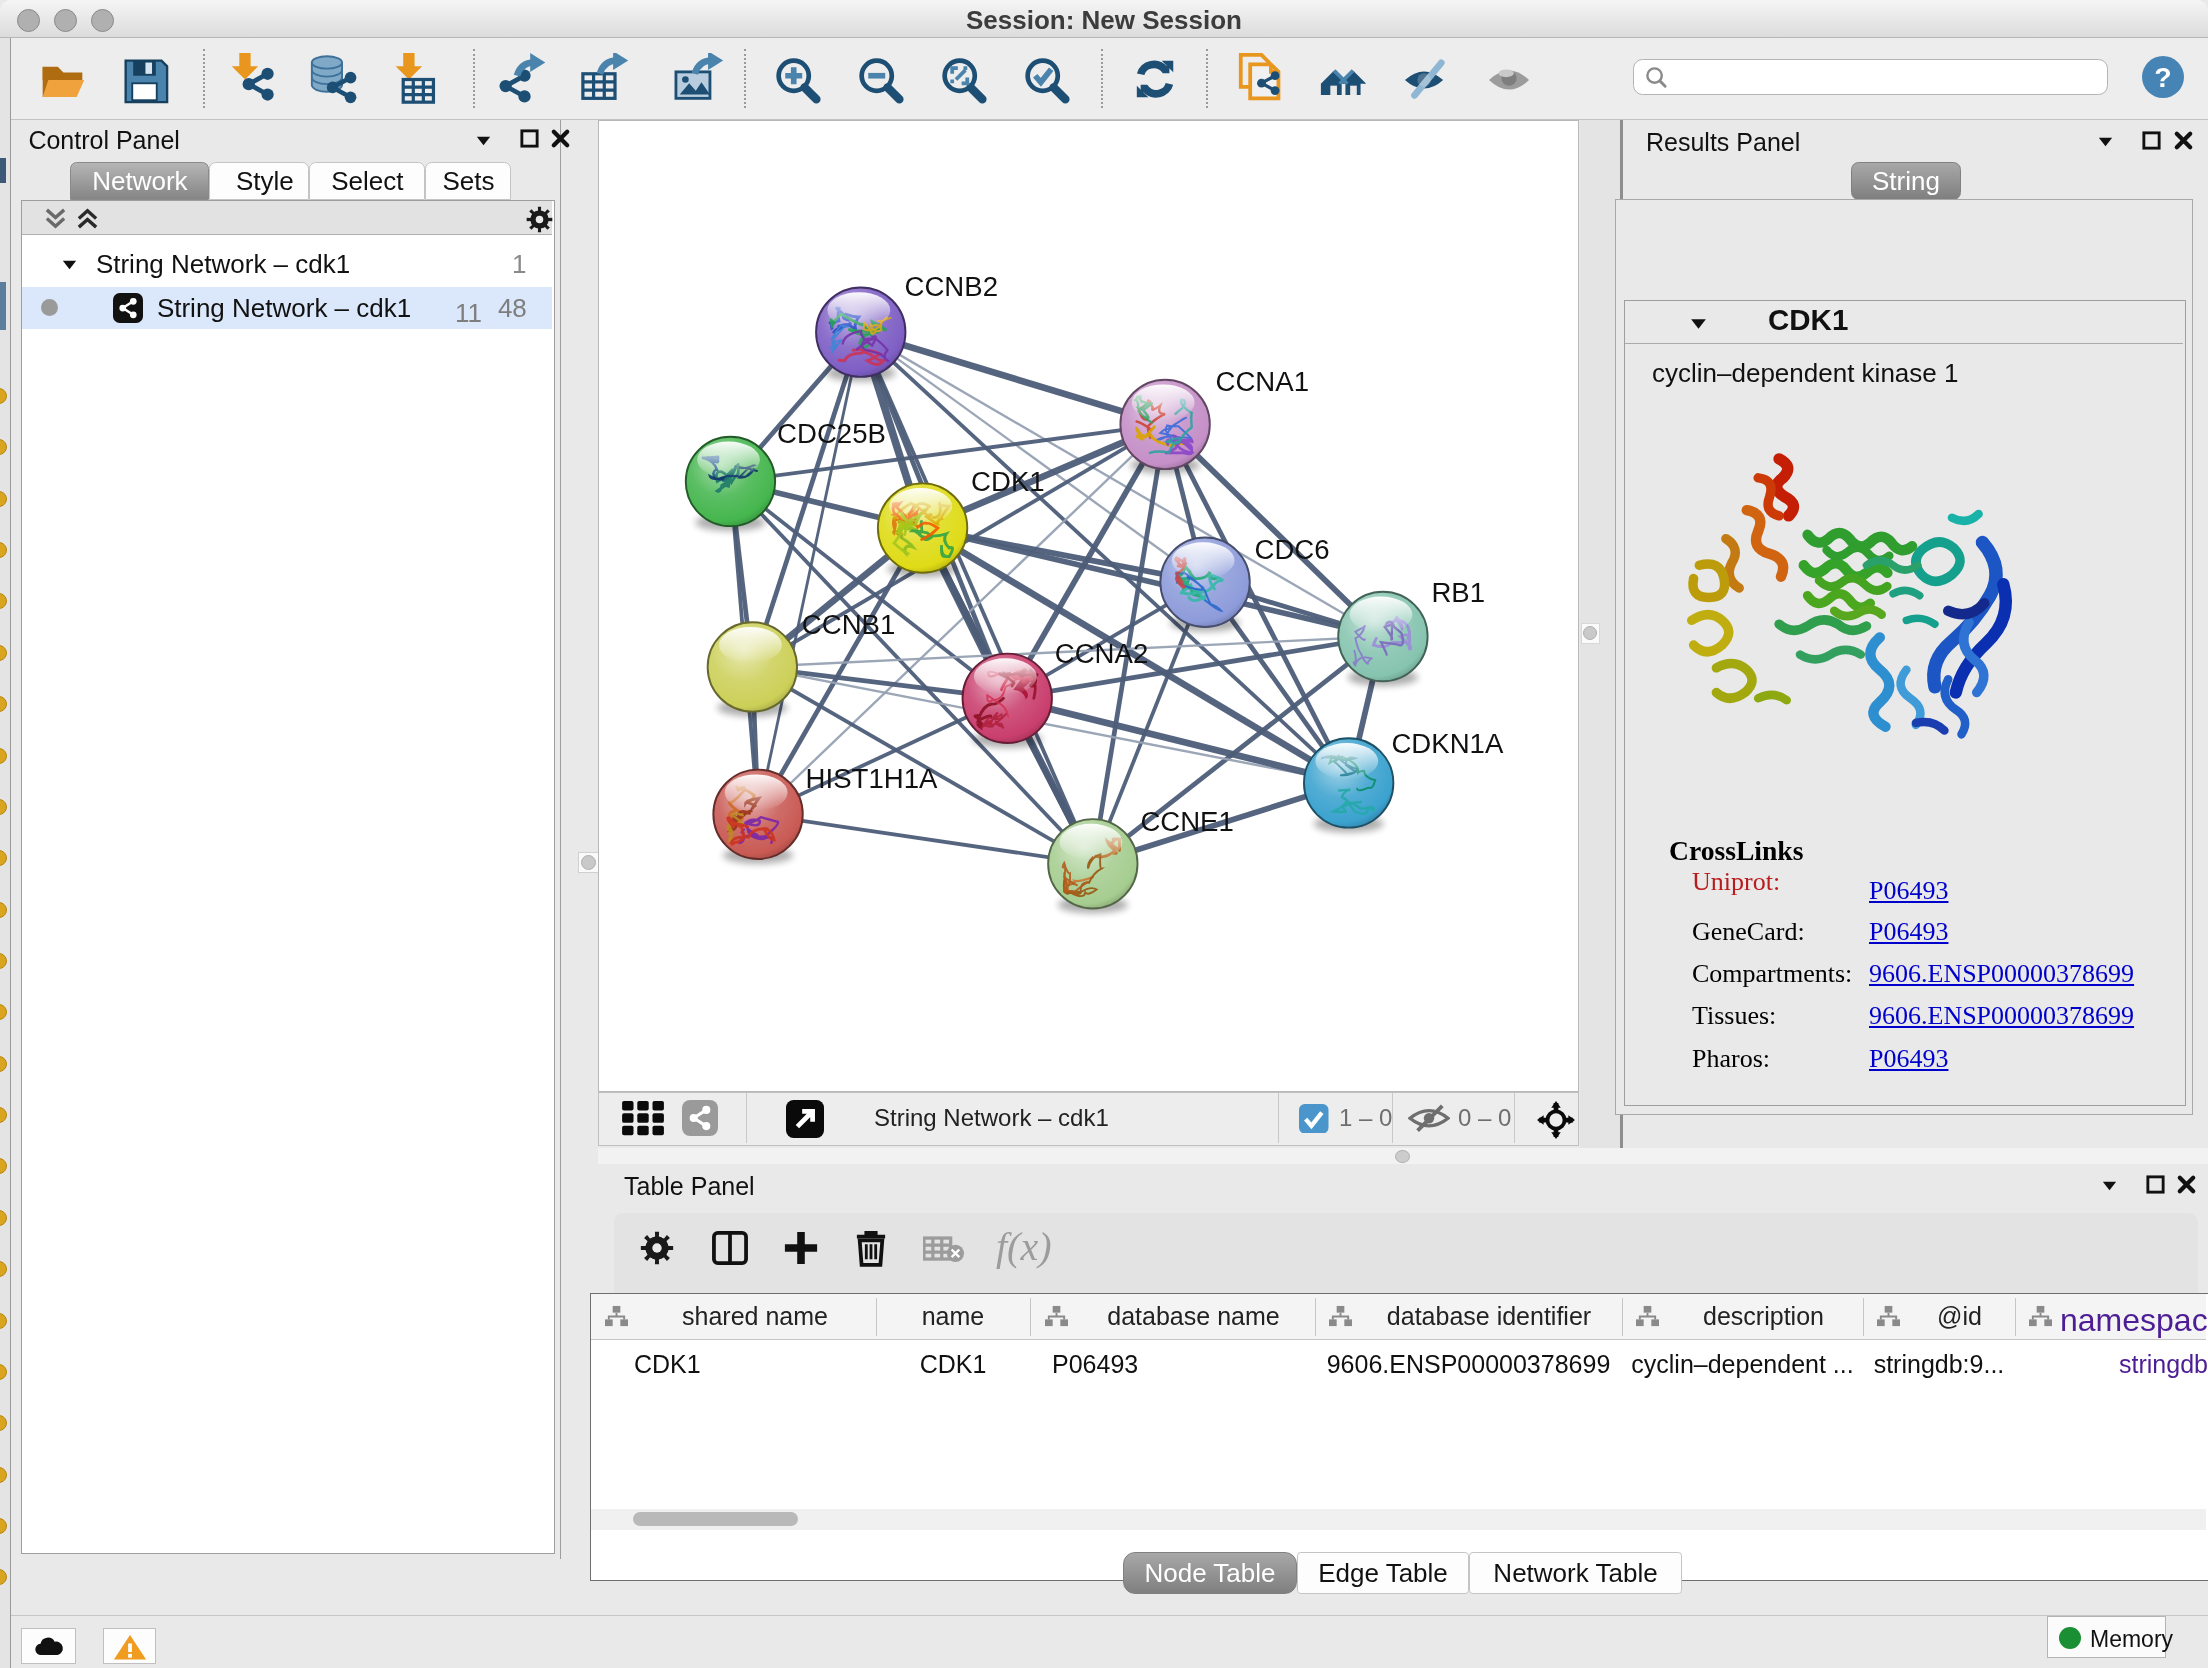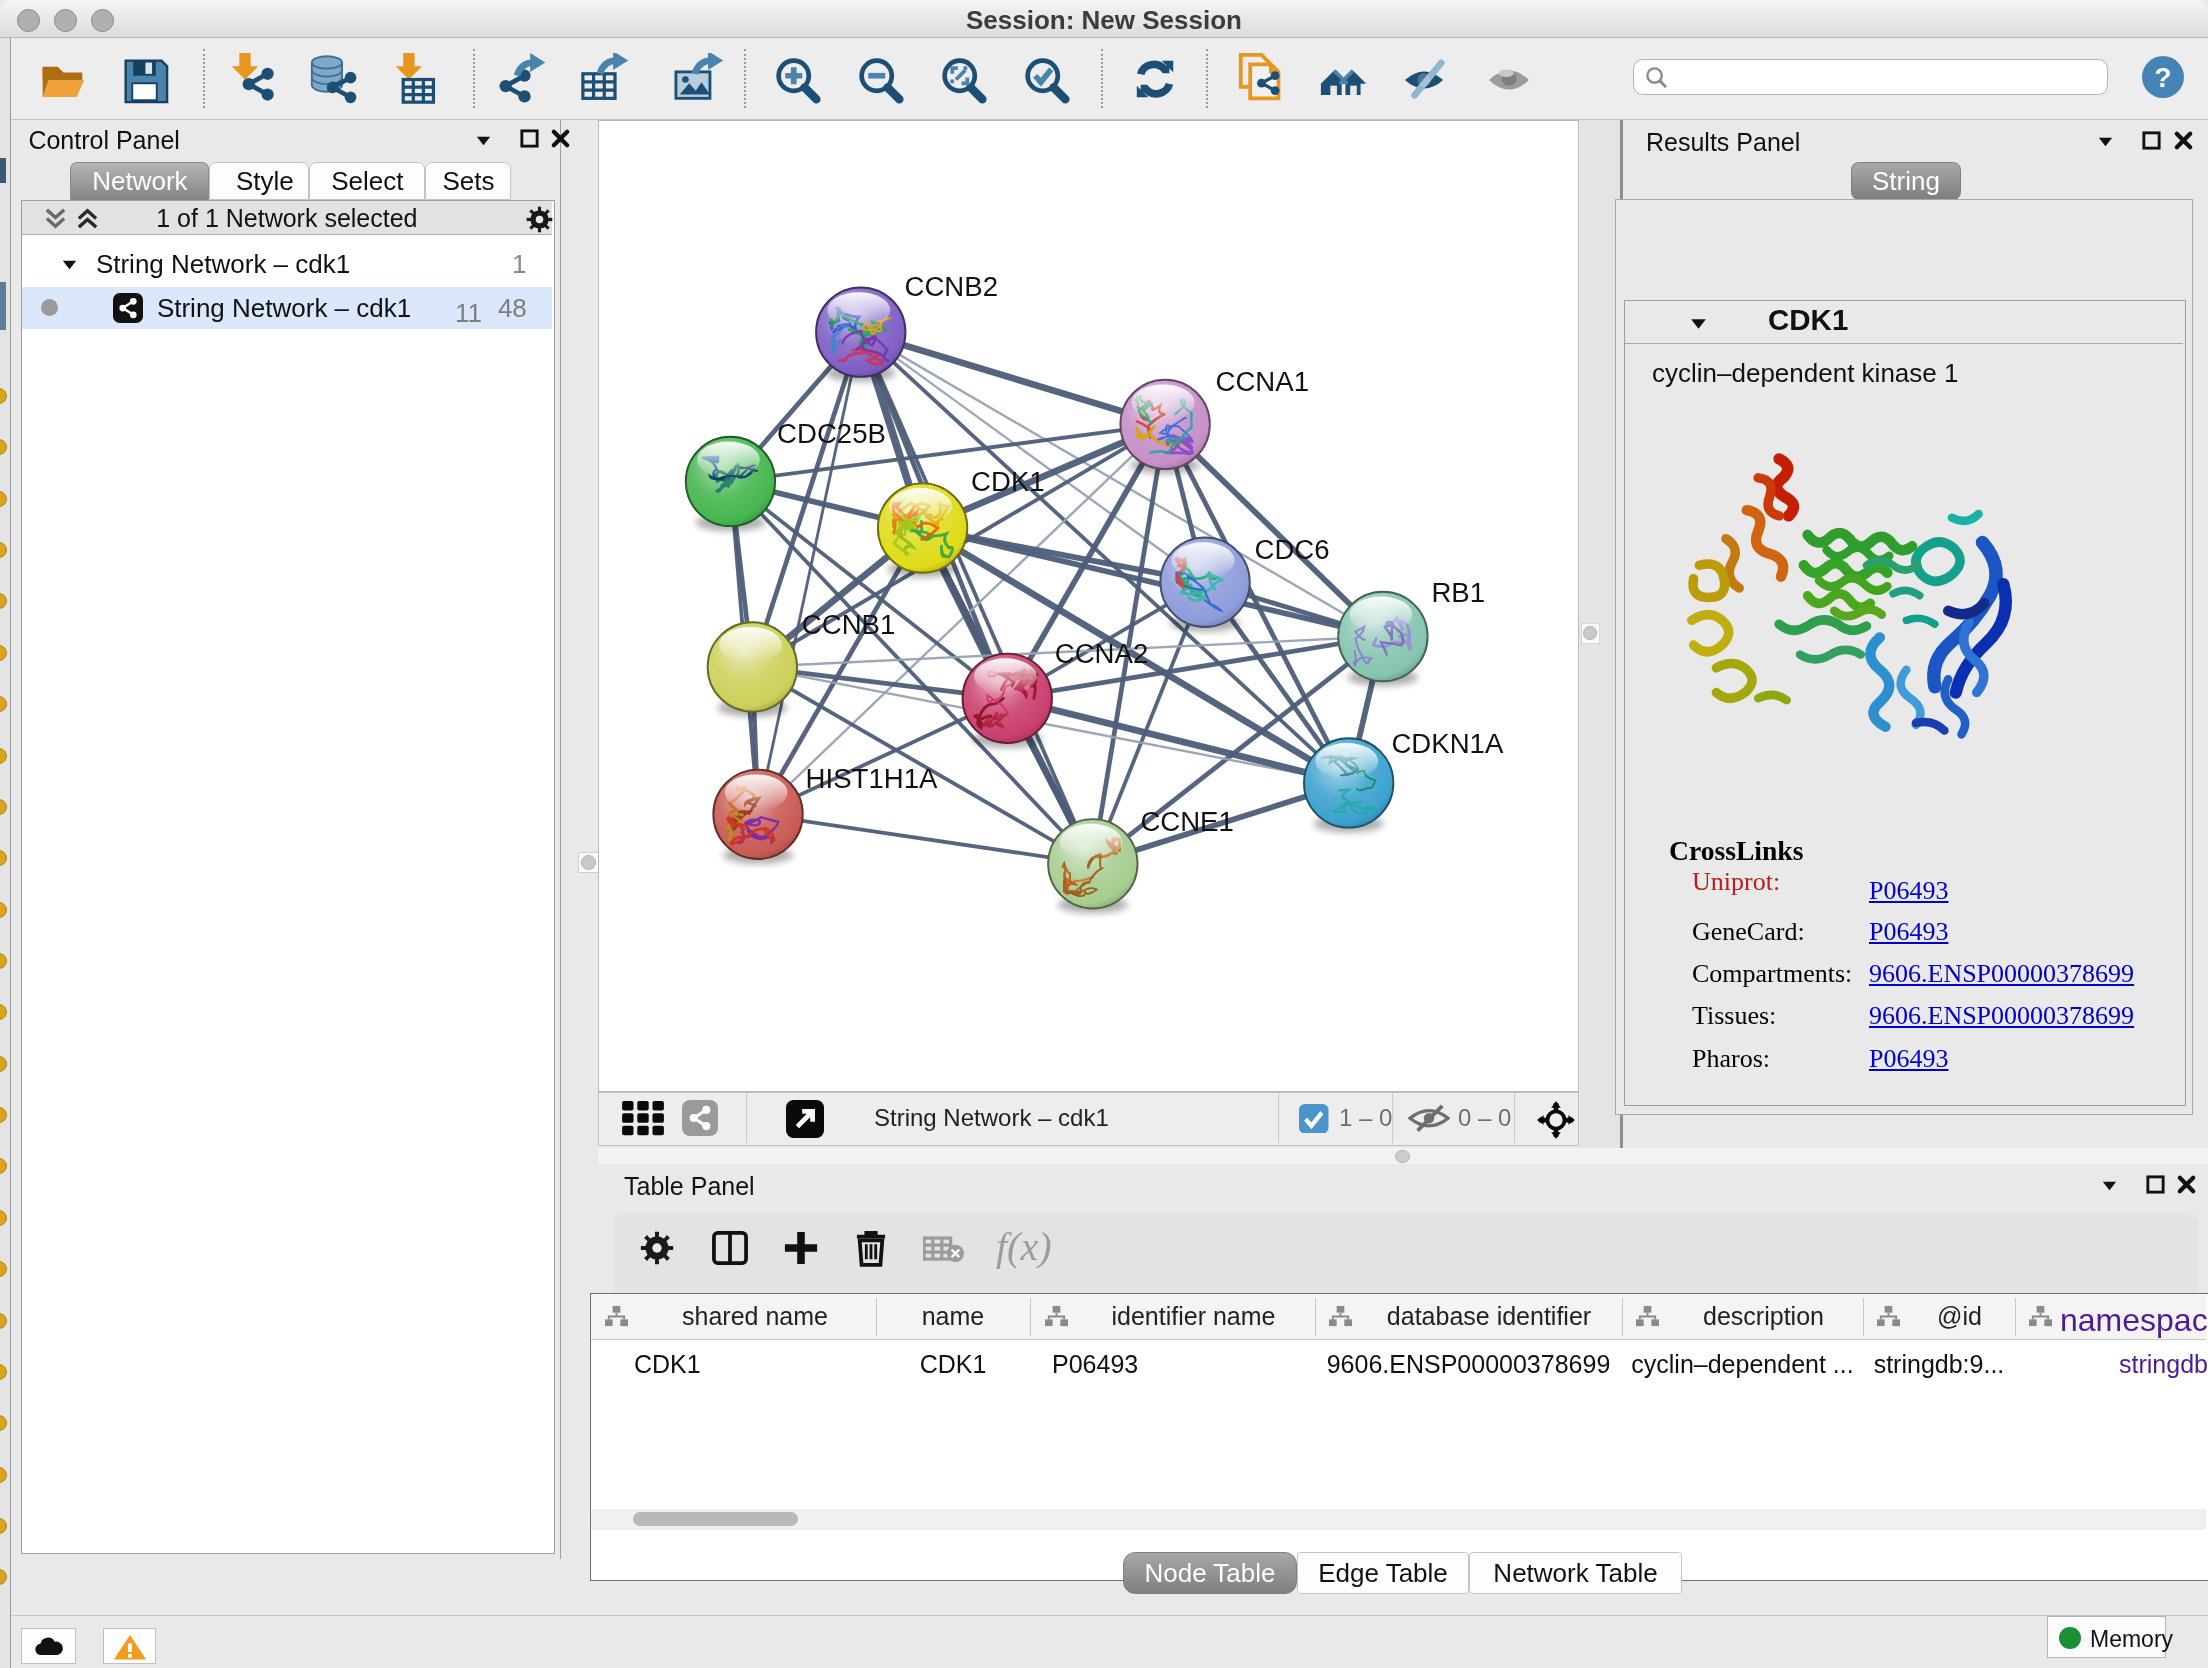--- a/index.html
+++ b/index.html
@@ -175,21 +175,20 @@
       <div class="abs" style="left:355px;top:0;width:86px;height:38px;background:#fdfdfd;color:#111;border:1px solid #c4c4c4;border-radius:6.7px 6.7px 0 0;font-size:26px;text-align:center;line-height:36px;">Sets</div>
     </div>
     <div class="abs" style="left:9.5px;top:80px;width:534px;height:1354px;border:1.9px solid #9e9e9e;background:#fff;">
       <div class="abs" style="left:0;top:0;width:530px;height:34px;background:#e2e2e2;border-bottom:1.9px solid #b0b0b0;">
         <svg style="position:absolute;left:21px;top:5.7px" width="25" height="23" viewBox="0 0 26 24">
           <path d="M4 3 l9 8 9 -8 M4 12 l9 8 9 -8" stroke="#6a6a6a" stroke-width="3.5" fill="none"></path>
         </svg>
         <svg style="position:absolute;left:53px;top:5.7px" width="25" height="23" viewBox="0 0 26 24">
           <path d="M4 21 l9 -8 9 8 M4 12 l9 -8 9 8" stroke="#2a2a2a" stroke-width="3.5" fill="none"></path>
         </svg>
-        <div class="abs" style="left:0;top:2.9px;width:530px;text-align:center;font-size:25px;color:#111;">1 of 1 Network selected</div>
         <svg style="position:absolute;left:504px;top:4.8px" width="27" height="27" viewBox="0 0 28 28">
           <polygon points="23.4,12.5 27.3,12.3 27.3,15.7 23.4,15.5 23.2,16.4 21.7,19.6 24.7,22.2 22.2,24.7 19.6,21.7 18.8,22.2 15.5,23.4 15.7,27.3 12.3,27.3 12.5,23.4 11.6,23.2 8.4,21.7 5.8,24.7 3.3,22.2 6.3,19.6 5.8,18.8 4.6,15.5 0.7,15.7 0.7,12.3 4.6,12.5 4.8,11.6 6.3,8.4 3.3,5.8 5.8,3.3 8.4,6.3 9.2,5.8 12.5,4.6 12.3,0.7 15.7,0.7 15.5,4.6 16.4,4.8 19.6,6.3 22.2,3.3 24.7,5.8 21.7,8.4 22.2,9.2" fill="#1a1a1a"></polygon>
           <circle cx="14.0" cy="14.0" r="9.2" fill="#1a1a1a"></circle>
           <circle cx="14.0" cy="14.0" r="3.9" fill="#e9e9e9"></circle>
         </svg>
       </div>
       <div class="abs" style="left:0;top:42px;width:530px;height:44px;background:#fff;">
         <svg style="position:absolute;left:38px;top:12.4px" width="19" height="19" viewBox="0 0 20 20">
           <path d="M3 6 h14 l-7 9 z" fill="#111"></path>
         </svg>
@@ -651,21 +650,21 @@
         <div class="abs" style="left:46px;top:7.6px;width:236px;font-size:25px;color:#222;text-align:center;">shared name</div>
         <div class="abs" style="left:285px;top:3.8px;height:38px;border-left:1.9px solid #c6c6c6;"></div>
         <div class="abs" style="left:289px;top:7.6px;width:146px;font-size:25px;color:#222;text-align:center;">name</div>
         <div class="abs" style="left:439px;top:3.8px;height:38px;border-left:1.9px solid #c6c6c6;"></div>
         <svg style="position:absolute;left:453px;top:11.4px" width="25" height="23" viewBox="0 0 26 24">
           <rect x="9" y="1" width="8" height="7" fill="#8a8a8a"></rect>
           <rect x="1" y="15" width="8" height="7" fill="#8a8a8a"></rect>
           <rect x="17" y="15" width="8" height="7" fill="#8a8a8a"></rect>
           <path d="M13 8 v4 M5 15 v-3 h16 v3" stroke="#8a8a8a" stroke-width="2" fill="none"></path>
         </svg>
-        <div class="abs" style="left:485px;top:7.6px;width:235px;font-size:25px;color:#222;text-align:center;">identifier name</div>
+        <div class="abs" style="left:485px;top:7.6px;width:235px;font-size:25px;color:#222;text-align:center;">database name</div>
         <div class="abs" style="left:724px;top:3.8px;height:38px;border-left:1.9px solid #c6c6c6;"></div>
         <svg style="position:absolute;left:737px;top:11.4px" width="25" height="23" viewBox="0 0 26 24">
           <rect x="9" y="1" width="8" height="7" fill="#8a8a8a"></rect>
           <rect x="1" y="15" width="8" height="7" fill="#8a8a8a"></rect>
           <rect x="17" y="15" width="8" height="7" fill="#8a8a8a"></rect>
           <path d="M13 8 v4 M5 15 v-3 h16 v3" stroke="#8a8a8a" stroke-width="2" fill="none"></path>
         </svg>
         <div class="abs" style="left:769px;top:7.6px;width:258px;font-size:25px;color:#222;text-align:center;">database identifier</div>
         <div class="abs" style="left:1031px;top:3.8px;height:38px;border-left:1.9px solid #c6c6c6;"></div>
         <svg style="position:absolute;left:1044px;top:11.4px" width="25" height="23" viewBox="0 0 26 24">

